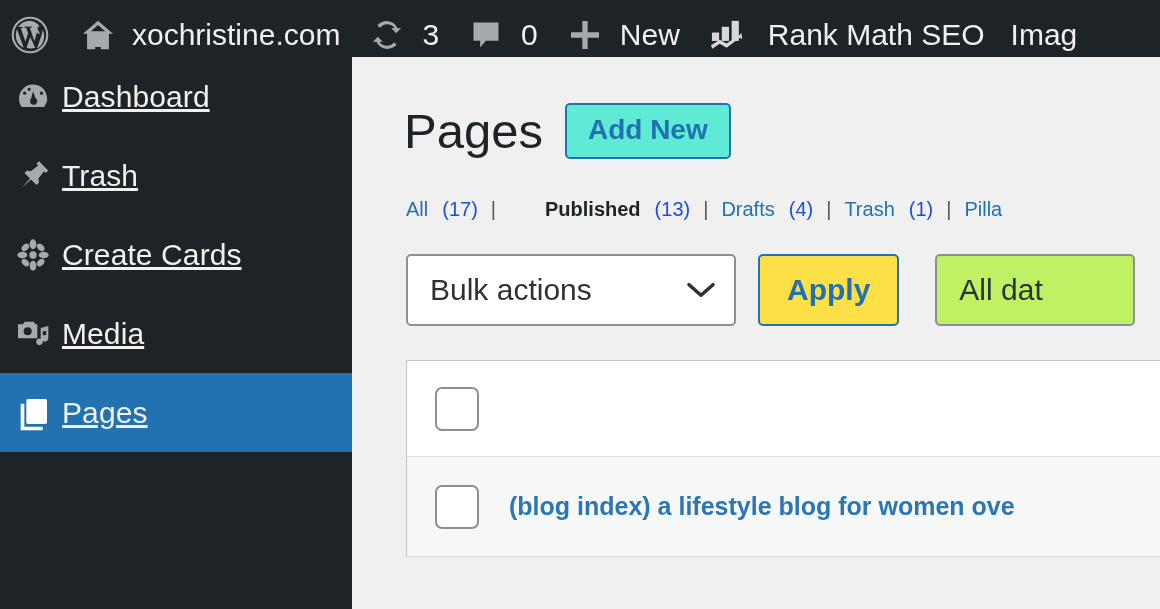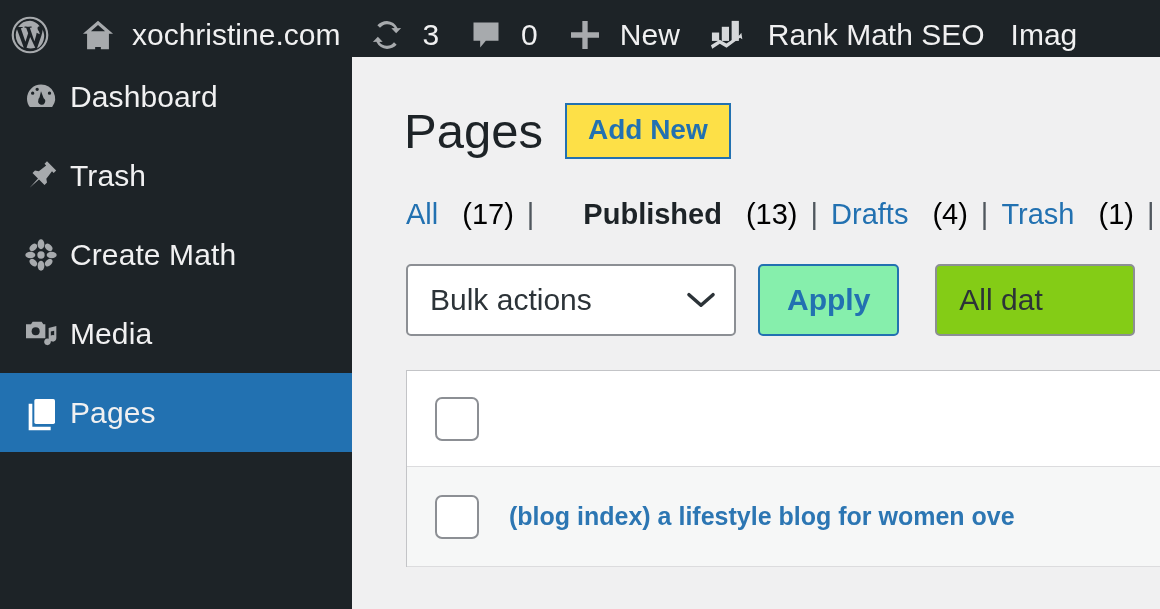--- a/index.html
+++ b/index.html
@@ -37,22 +37,23 @@
   #sidebar {
     position: absolute; top: 57px; left: 0;
     width: 352px; height: 552px;
     background: #1d2327;
     overflow: hidden;
   }
   .menu-item {
     position: relative;
     display: flex; align-items: center;
     height: 79px;
-    padding-left: 12px;
+    padding-left: 4px;
     color: #f0f0f1;
+    text-decoration: underline;
   }
   .menu-item .mi-icon {
     width: 58px; flex: none;
     display: flex; align-items: center; justify-content: center;
     color: #a7aaad;
   }
   .menu-item .mi-label {
     font-size: 30px; line-height: 1; color: #f0f0f1;
     letter-spacing: .1px;
   }
@@ -77,64 +78,64 @@
   .page-header {
     display: flex; align-items: center;
     padding: 46px 0 0 52px;
   }
   .page-title {
     font-size: 49px; color: #1d2327; font-weight: normal;
     line-height: 1;
   }
   .add-new-btn {
     margin-left: 22px;
-    border: 2px solid #2271b1; border-radius: 0;
-    background: #fde047; color: #2271b1;
+    border: 2px solid #2271b1; border-radius: 5px;
+    background: #5eead4; color: #2271b1;
     font-size: 28px; font-weight: bold;
     padding: 11px 21px 13px 21px;
     line-height: 1; white-space: nowrap;
   }
 
   .subsubsub {
     display: flex; align-items: baseline;
     padding: 39px 0 0 54px;
-    font-size: 29px; white-space: nowrap;
+    font-size: 20px; white-space: nowrap;
   }
   .ss-link { color: #2271b1; }
   .ss-link.current { color: #1d2327; font-weight: bold; margin-left: 36px; }
-  .ss-count { color: #000000; margin-left: 24px; }
+  .ss-count { color: #1d4ed8; margin-left: 14px; }
   .ss-sep { color: #50575e; margin: 0 13px; }
 
   .tablenav {
     display: flex; 
     padding: 33px 0 0 54px;
     white-space: nowrap;
   }
   .select-box {
     display: flex; align-items: center; justify-content: space-between;
     height: 72px; min-width: 330px;
     background: #fff; border: 2px solid #8c8f94; border-radius: 5px;
     padding: 0 18px 0 22px;
     font-size: 30px; color: #2c3338;
   }
   .select-box .chev { margin-left: 22px; display: flex; align-items: center; }
   .apply-btn {
     margin-left: 22px;
     height: 72px;
     display: flex; align-items: center;
     border: 2px solid #2271b1; border-radius: 5px;
-    background: #86efac; color: #2271b1;
+    background: #fde047; color: #2271b1;
     font-size: 30px; font-weight: bold;
     padding: 0 27px; line-height: 1;
   }
   .date-box {
     margin-left: 36px;
     display: flex; align-items: center;
     height: 72px; width: 200px;
-    background: #84cc16; border: 2px solid #8c8f94; border-radius: 5px;
+    background: #bef264; border: 2px solid #8c8f94; border-radius: 5px;
     padding-left: 22px;
     font-size: 30px; color: #2c3338;
     overflow: hidden;
   }
 
   
   .wp-list-table {
     margin: 34px 0 0 54px;
     width: 900px;
     border: 1px solid #c3c4c7;
@@ -287,21 +288,21 @@
           <ellipse cx="12" cy="18.4" rx="2" ry="3"></ellipse>
           <ellipse cx="5.6" cy="12" rx="3" ry="2"></ellipse>
           <ellipse cx="18.4" cy="12" rx="3" ry="2"></ellipse>
           <ellipse cx="7.4" cy="7.4" rx="2.6" ry="1.8" transform="rotate(-45 7.4 7.4)"></ellipse>
           <ellipse cx="16.6" cy="16.6" rx="2.6" ry="1.8" transform="rotate(-45 16.6 16.6)"></ellipse>
           <ellipse cx="7.4" cy="16.6" rx="1.8" ry="2.6" transform="rotate(-45 7.4 16.6)"></ellipse>
           <ellipse cx="16.6" cy="7.4" rx="1.8" ry="2.6" transform="rotate(-45 16.6 7.4)"></ellipse>
           <circle cx="12" cy="12" r="2.2"></circle>
         </svg>
       </span>
-      <span class="mi-label">Create Math</span>
+      <span class="mi-label">Create Cards</span>
     </div>
 
     <div class="menu-item">
       <span class="mi-icon">
         <svg width="40" height="40" viewBox="0 0 24 24" fill="currentColor">
           <path d="M3 6.2h3l1-1.6h5.4l1 1.6h1.2v8.4H3z"></path>
           <circle cx="8.8" cy="10.3" r="2.4" fill="#1d2327"></circle>
           <path d="M16.6 8.4l4.6-1.2v7.4a2 2 0 1 1-1.3-1.9V10l-2 .5v6.2a2 2 0 1 1-1.3-1.9z"></path>
         </svg>
       </span>

